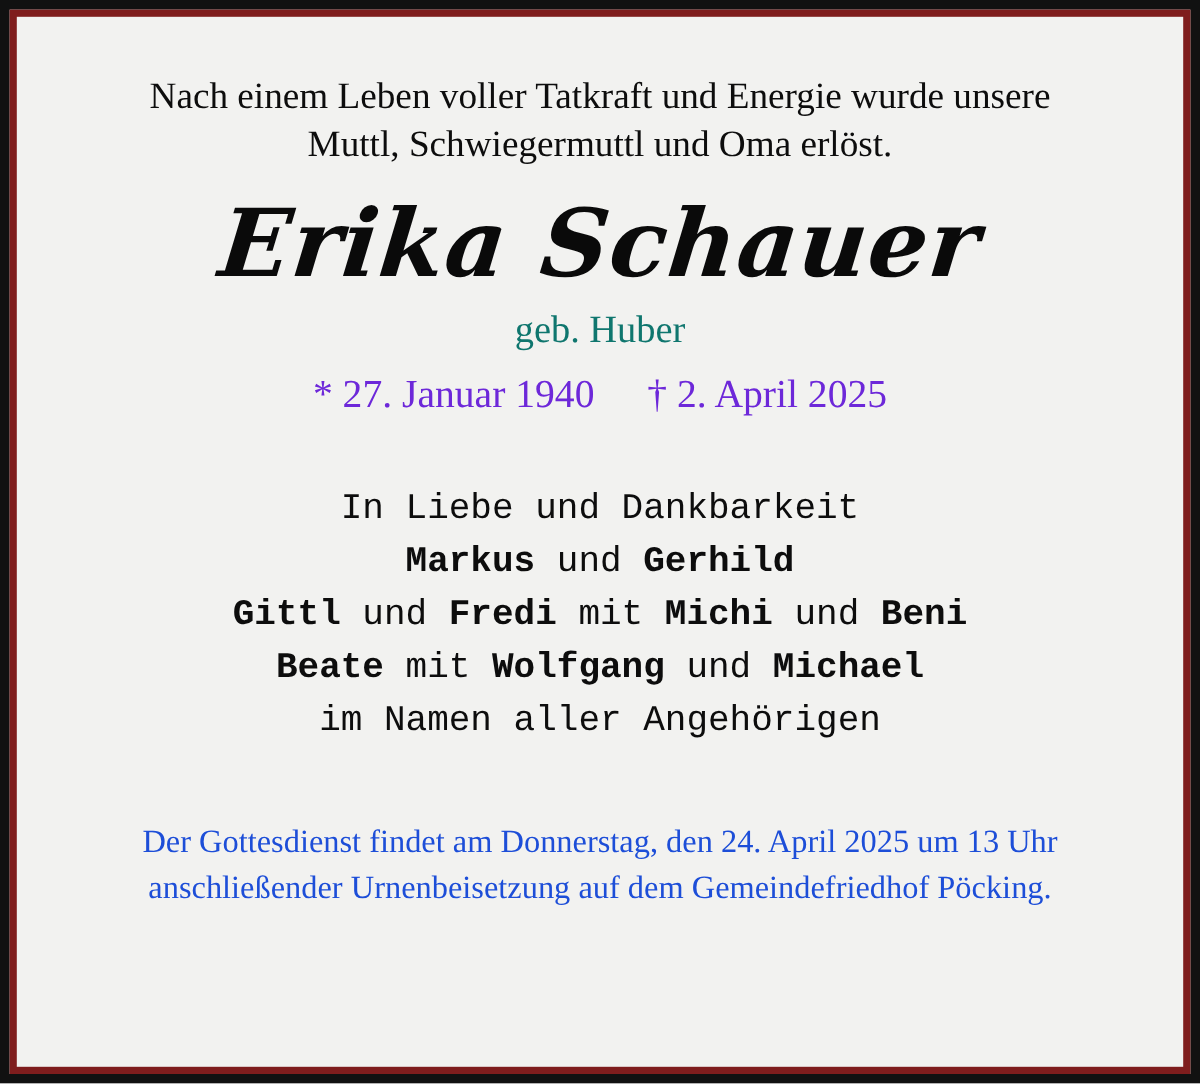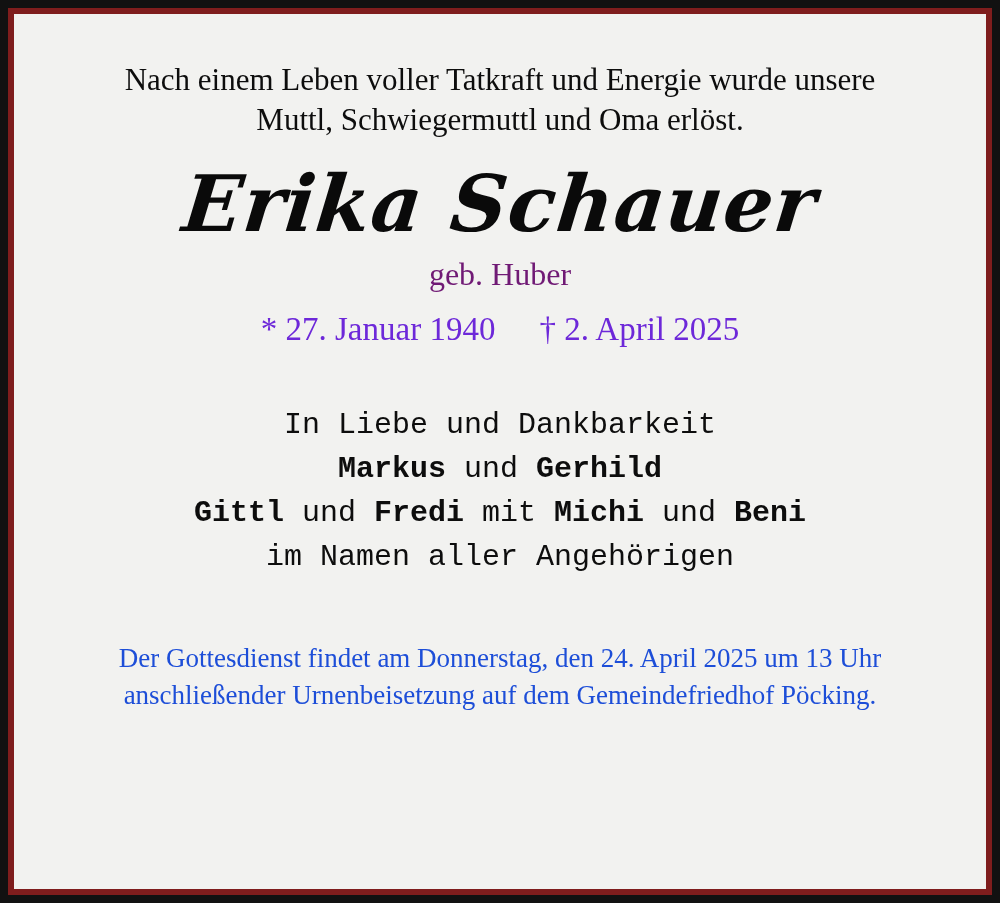--- a/index.html
+++ b/index.html
@@ -61,21 +61,21 @@
     margin: 0;
     padding: 0;
     transform: skewX(-6deg);
     display: block;
   }
 
   .maiden-name {
     font-family: "Liberation Serif", serif;
     font-size: 32px;
     margin-top: 12px;
-    color: #701a75;
+    color: #0f766e;
   }
 
   .dates {
     font-family: "Liberation Serif", serif;
     font-size: 33px;
     margin-top: 18px;
     color: #6d28d9;
     white-space: nowrap;
   }
   .dates .birth { margin-right: 44px; }
@@ -115,20 +115,21 @@
       <div class="maiden-name">geb. Huber</div>
       <div class="dates">
         <span class="birth">* 27. Januar 1940</span><span class="death">† 2. April 2025</span>
       </div>
     </div>
 
     <div class="tribute">
       <span class="line">In Liebe und Dankbarkeit</span>
       <span class="line" id="tribute-line-1"><b>Markus</b><span> und </span><b>Gerhild</b></span>
       <span class="line" id="tribute-line-0"><b>Gittl</b><span> und </span><b>Fredi</b><span> mit </span><b>Michi</b><span> und </span><b>Beni</b></span>
+      <span class="line" id="tribute-line-2"><b>Beate</b><span> mit </span><b>Wolfgang</b><span> und </span><b>Michael</b></span>
       <span class="line">im Namen aller Angehörigen</span>
     </div>
 
     <div class="service">
       <span class="line">Der Gottesdienst findet am Donnerstag, den 24. April 2025 um 13 Uhr</span>
       <span class="line">anschließender Urnenbeisetzung auf dem Gemeindefriedhof Pöcking.</span>
     </div>
 
   </div>
 </div>

